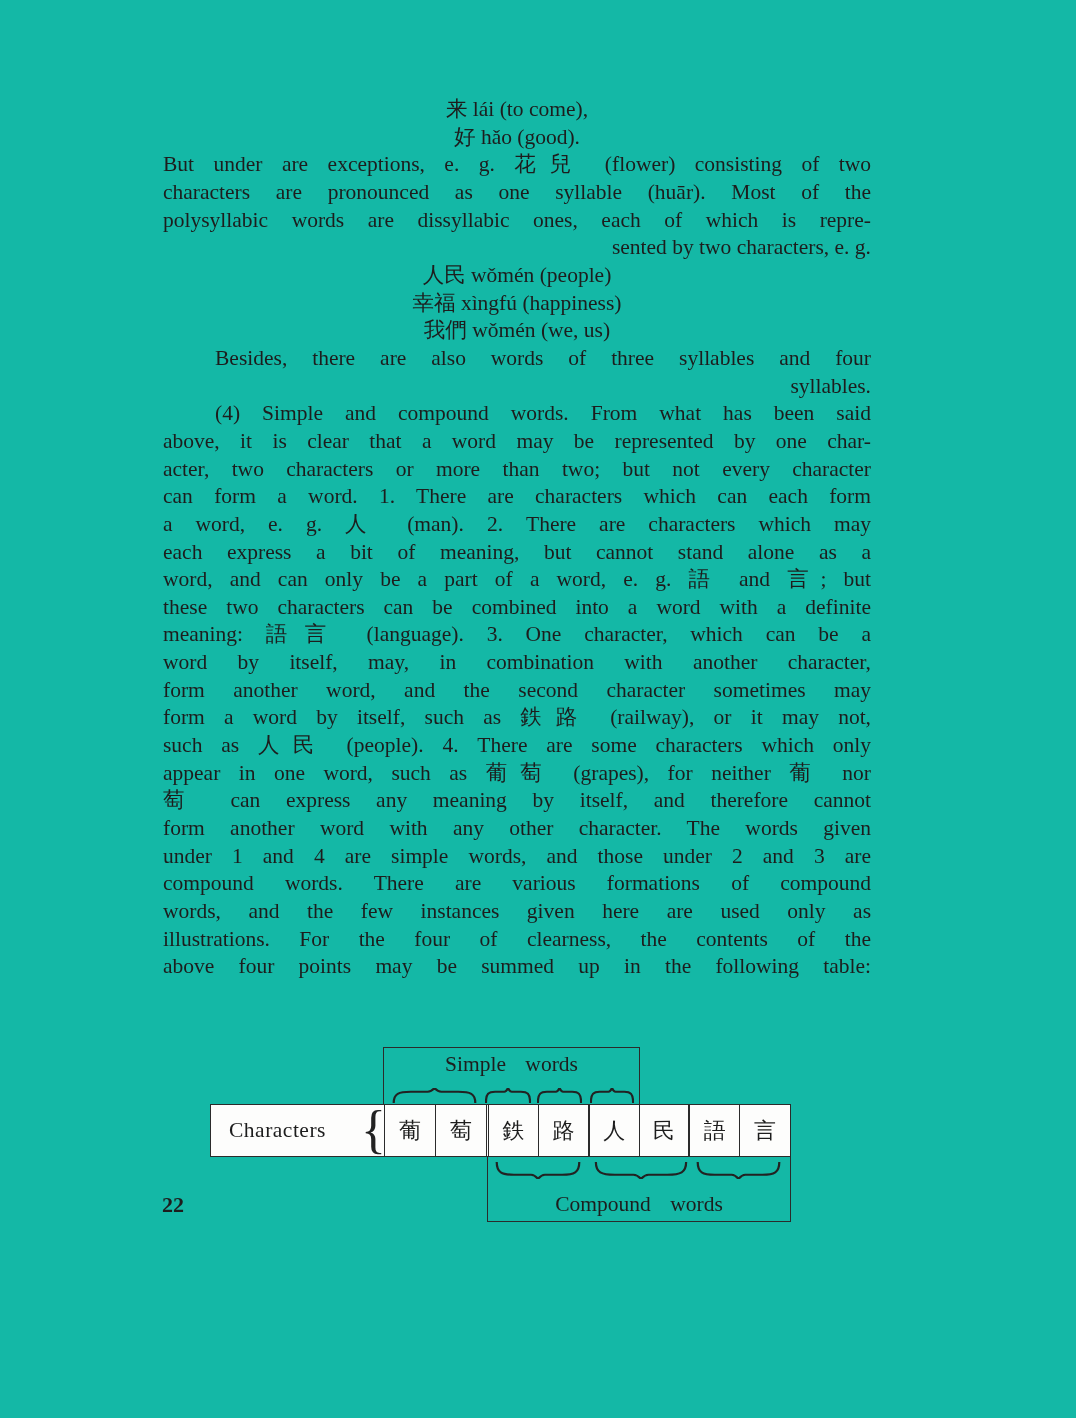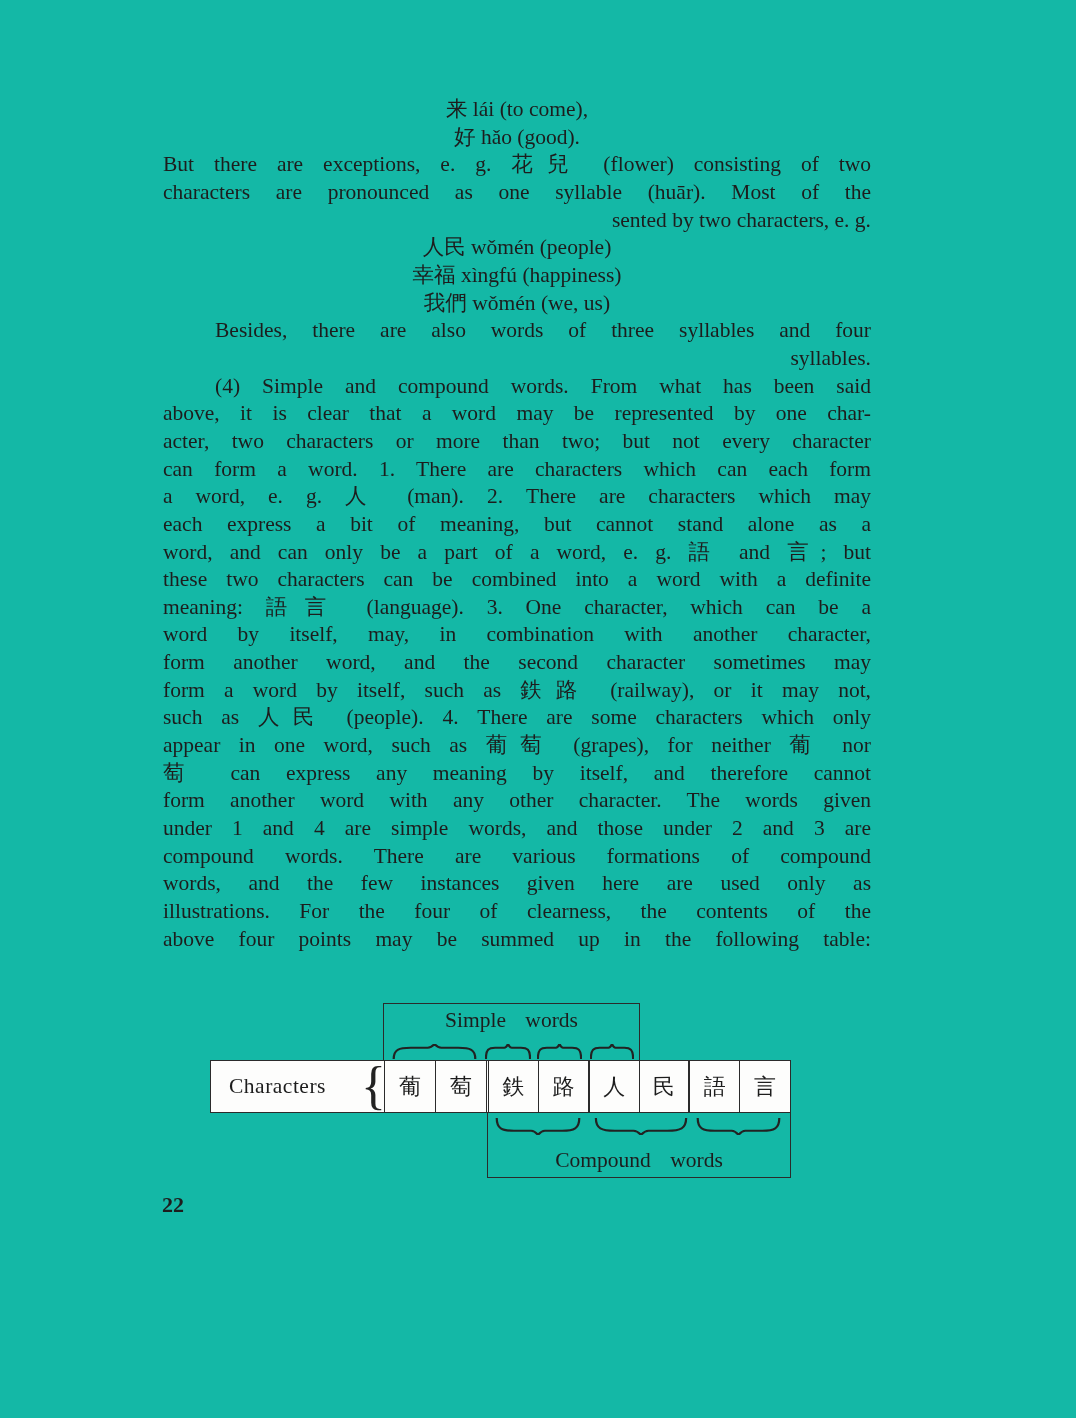--- a/index.html
+++ b/index.html
@@ -15,21 +15,21 @@
     position:absolute;left:163px;top:96px;width:708px;
     font-size:21.5px;
   }
   .ln{height:27.66px;line-height:27.66px;white-space:nowrap;}
   .ln.j{white-space:normal;text-align:justify;text-align-last:justify;}
   .ln.l{white-space:normal;text-align:right;}
   .ln.c{white-space:normal;text-align:center;text-align-last:center;}
   .ind{text-indent:52px;}
 
   
-  .tbox{position:absolute;box-sizing:border-box;border:1.6px solid #2b2b2b;}
+  .tbox{position:absolute;box-sizing:border-box;border:1.6px solid #2b2b2b;margin-top:44px;}
   .topbox{left:383px;top:1003px;width:257px;height:58px;border-bottom:none;}
   .toplabel{position:absolute;top:4px;left:0;width:100%;text-align:center;
     font-size:21.5px;word-spacing:14px;}
   .mainrow{left:210px;top:1060px;width:581px;height:53px;background:#fdfdfc;padding-left:46px;}
   .rowlabel{position:absolute;left:18px;top:0;height:100%;line-height:51px;
     font-size:21.5px;letter-spacing:.5px;}
   .bigbrace{position:absolute;left:150px;top:-4px;font-size:52px;line-height:58px;
     font-weight:400;color:#222;}
   .wordbox{position:absolute;top:0;height:100%;box-sizing:border-box;
     border-left:1.6px solid #2b2b2b;border-right:1.6px solid #2b2b2b;
@@ -46,22 +46,23 @@
 </style>
 </head>
 <body>
 
 <div class="page">
 
   <div class="textcol">
     <div class="ln c">来 lái (to come),</div>
     <div class="ln c">好 hǎo (good).</div>
 
-    <div class="ln j">But there are exceptions, e. g. 花兒 (flower) consisting of two</div>
+    <div class="ln j">But under are exceptions, e. g. 花兒 (flower) consisting of two</div>
     <div class="ln j">characters are pronounced as one syllable (huār).  Most of the</div>
+    <div class="ln j">polysyllabic words are dissyllabic ones, each of which is repre-</div>
     <div class="ln l">sented by two characters, e. g.</div>
 
     <div class="ln c">人民 wǒmén (people)</div>
     <div class="ln c">幸福 xìngfú (happiness)</div>
     <div class="ln c">我們 wǒmén (we, us)</div>
 
     <div class="ln j ind">Besides, there are also words of three syllables and four</div>
     <div class="ln l">syllables.</div>
 
     <div class="ln j ind">(4) Simple and compound words.  From what has been said</div>

